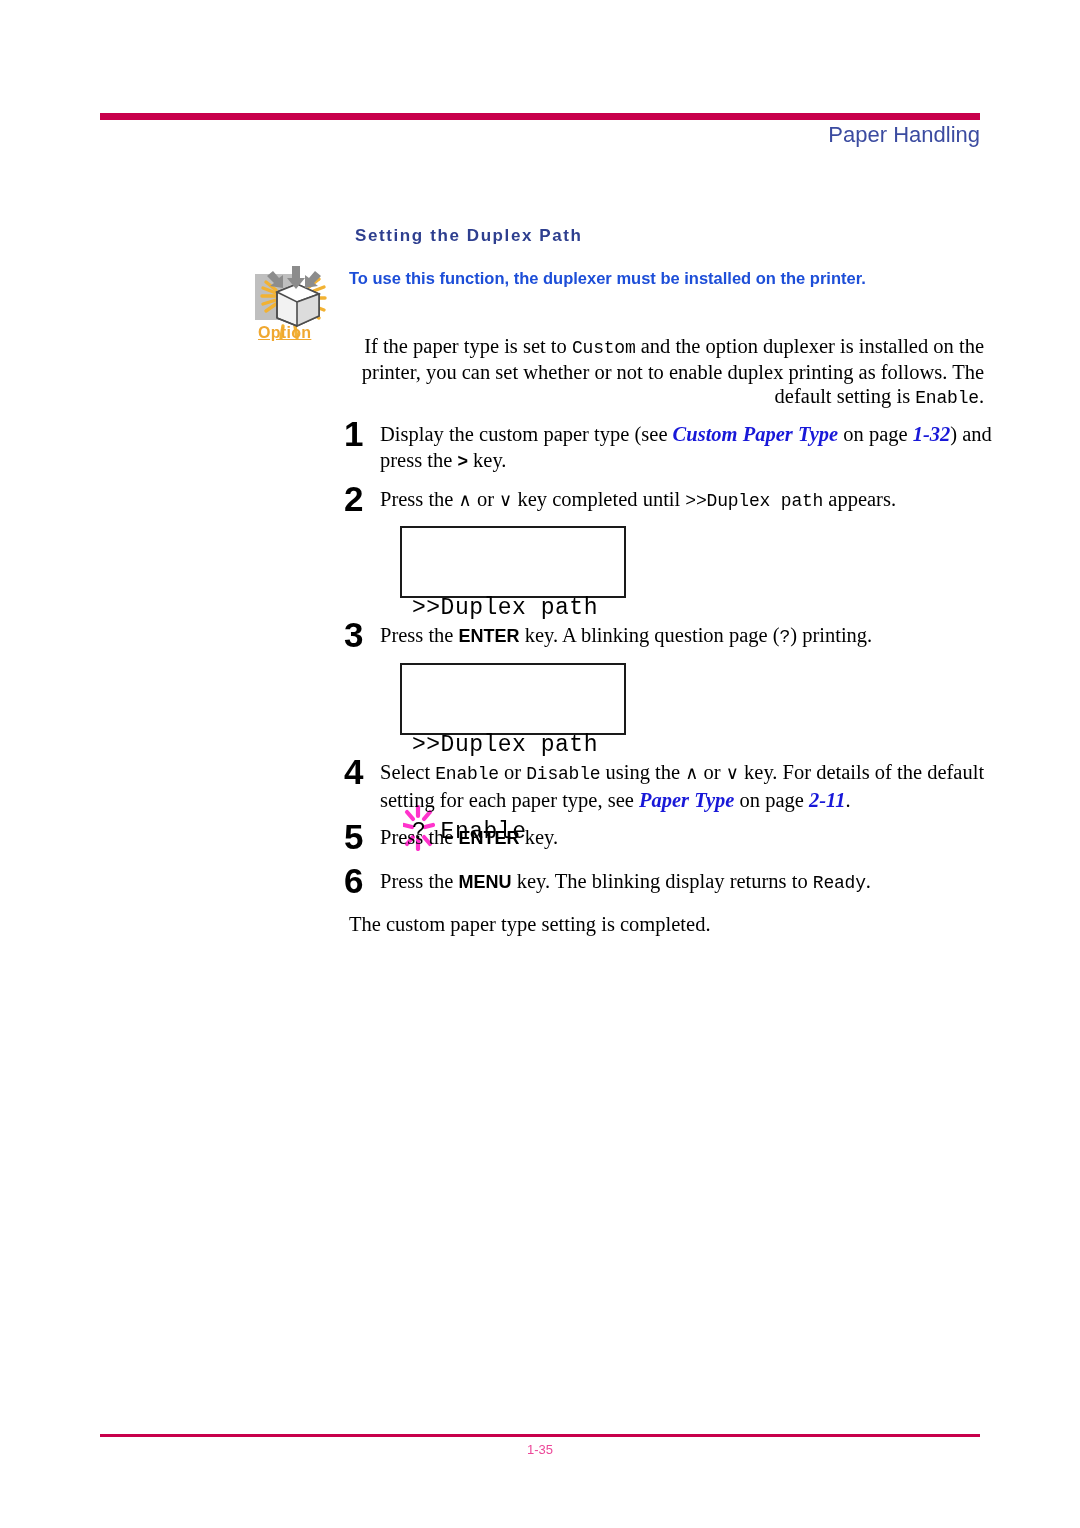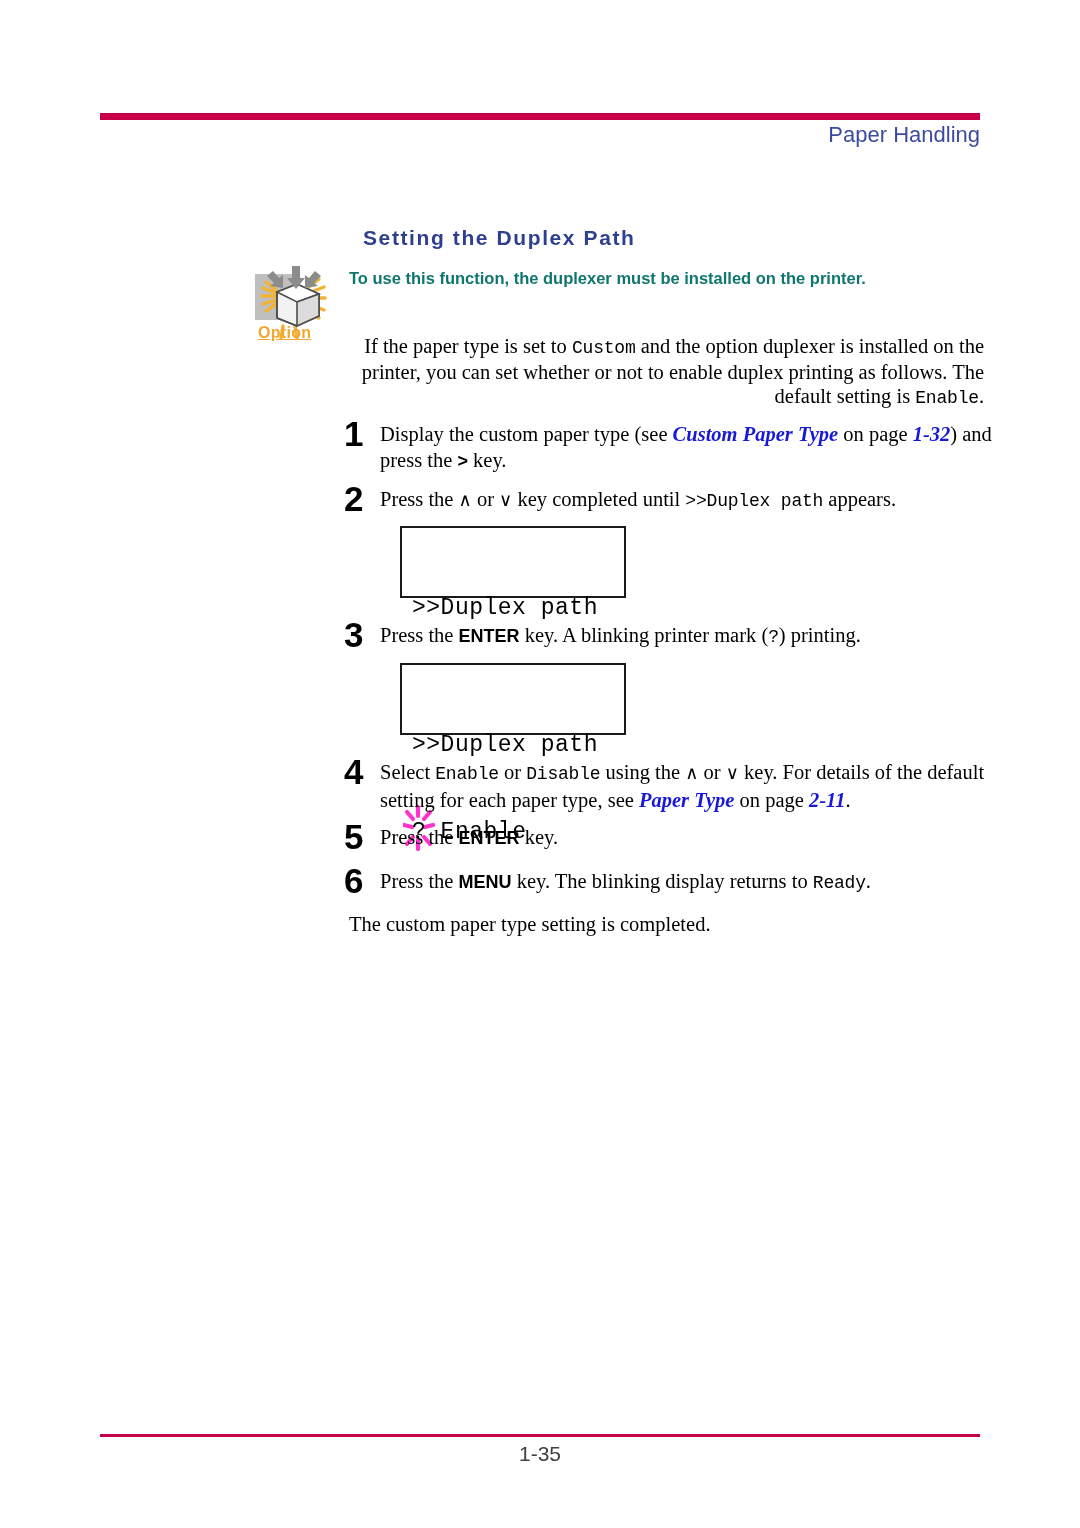--- a/index.html
+++ b/index.html
@@ -32,25 +32,25 @@
     font-family: "Liberation Sans", sans-serif;
     font-size: 22px;
     color: #3B4BA0;
     letter-spacing: 0px;
     white-space: nowrap;
   }
 
   
   .section-heading {
     position: absolute;
-    left: 363px;
+    left: 355px;
     top: 226px;
     font-family: "Liberation Sans", sans-serif;
     font-weight: bold;
-    font-size: 21px;
+    font-size: 17px;
     color: #2E3F8F;
     letter-spacing: 1.6px;
     white-space: nowrap;
   }
 
   
   .option-icon-wrap {
     position: absolute;
     left: 249px;
     top: 266px;
@@ -72,21 +72,21 @@
 
   
   .note-bold {
     position: absolute;
     left: 349px;
     top: 269px;
     width: 640px;
     font-family: "Liberation Sans", sans-serif;
     font-weight: bold;
     font-size: 16.5px;
-    color: #0f766e;
+    color: #1d4ed8;
     white-space: nowrap;
   }
   .intro-para {
     position: absolute;
     left: 349px;
     top: 334px;
     width: 635px;
     font-size: 20.5px;
     line-height: 24px;
     text-align: right;
@@ -184,22 +184,22 @@
     height: 3px;
     background: #C8004B;
   }
   .footer-page {
     position: absolute;
     left: 0;
     top: 1442px;
     width: 1080px;
     text-align: center;
     font-family: "Liberation Sans", sans-serif;
-    font-size: 21px;
-    color: #404040;
+    font-size: 13px;
+    color: #ec4899;
   }
 </style>
 </head>
 <body>
 
 <div class="header-rule"></div>
 <div class="header-title">Paper Handling</div>
 
 <div class="section-heading">Setting the Duplex Path</div>
 
@@ -258,21 +258,21 @@
   <div class="step-body"><span>Press the </span><span class="arrowkey">∧</span><span> or </span><span class="arrowkey">∨</span><span> key completed until </span><span class="mono">&gt;&gt;Duplex path</span><span> appears.</span></div>
 </div>
 
 <div class="lcd" style="left:400px; top:526px;">
   <span class="lcd-line">&gt;&gt;Duplex path</span>
   <span class="lcd-line">  Enable</span>
 </div>
 
 <div class="step" style="top:623px;">
   <div class="step-num">3</div>
-  <div class="step-body"><span>Press the </span><span class="sans-bold">ENTER</span><span> key. A blinking printer mark (</span><span class="mono">?</span><span>) printing.</span></div>
+  <div class="step-body"><span>Press the </span><span class="sans-bold">ENTER</span><span> key. A blinking question page (</span><span class="mono">?</span><span>) printing.</span></div>
 </div>
 
 <div class="lcd" style="left:400px; top:663px;">
   <span class="lcd-line">&gt;&gt;Duplex path</span>
   <span class="lcd-line"><span class="blink-wrap"><svg class="blink-rays" viewBox="0 0 38 46" xmlns="http://www.w3.org/2000/svg">
           <g stroke="#FF33CC" stroke-width="4.2" stroke-linecap="round">
             <line x1="15" y1="2" x2="15" y2="11"></line>
             <line x1="4" y1="7" x2="10" y2="14"></line>
             <line x1="27" y1="7" x2="21" y2="14"></line>
             <line x1="1" y1="20" x2="9" y2="22"></line>

